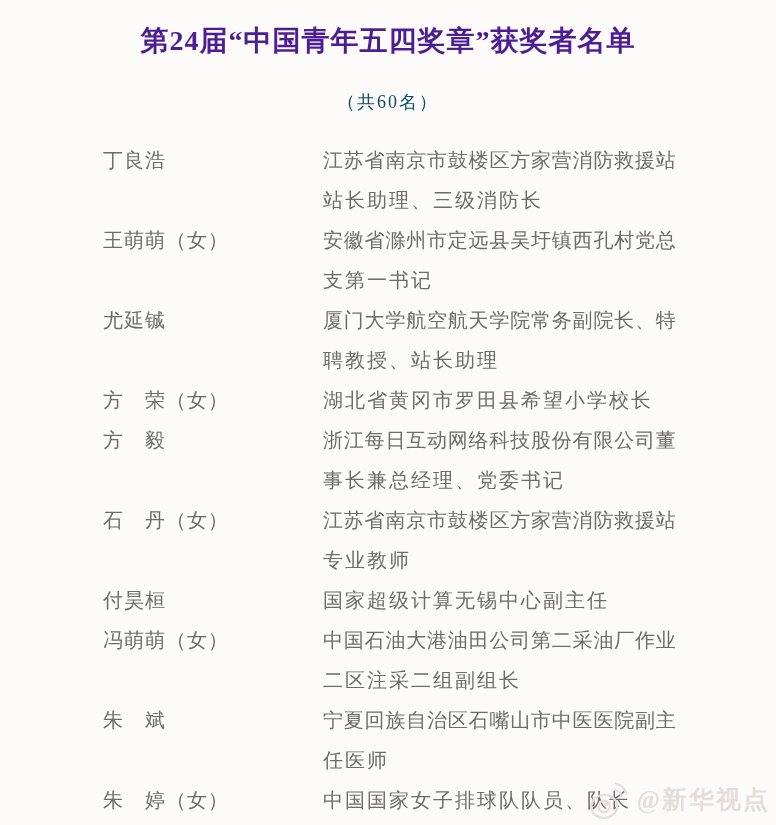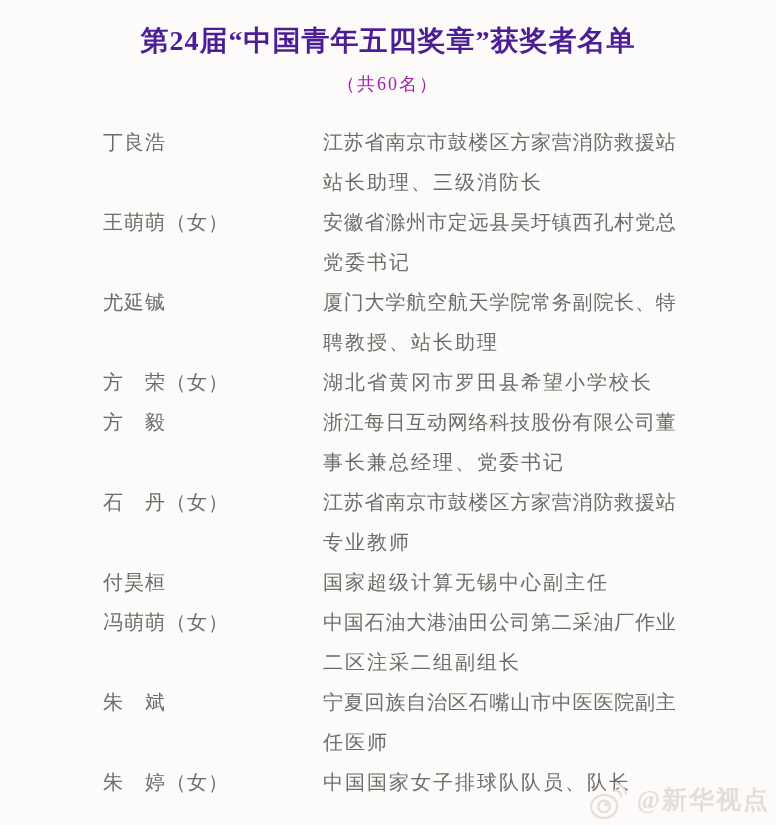--- a/index.html
+++ b/index.html
@@ -20,22 +20,22 @@
     font-size: 28px;
     font-weight: bold;
     letter-spacing: 1px;
     color: #4c1d95;
     line-height: 34px;
   }
   .subtitle {
     text-align: center;
     font-size: 18px;
     letter-spacing: 2px;
-    color: #a21caf;
-    margin-top: 14px;
+    color: #0c4a6e;
+    margin-top: 32px;
     line-height: 24px;
   }
   .list {
     margin-top: 26px;
   }
   .row {
     display: flex;
     align-items: flex-start;
     padding-left: 8px;
   }
@@ -93,21 +93,21 @@
     <div class="desc-col">
           <div class="desc-line justified">江苏省南京市鼓楼区方家营消防救援站</div>
           <div class="desc-line last">站长助理、三级消防长</div>
         </div>
   </div>
 
   <div class="row">
     <div class="name-col">王萌萌（女）</div>
     <div class="desc-col">
           <div class="desc-line justified">安徽省滁州市定远县吴圩镇西孔村党总</div>
-          <div class="desc-line last">党委书记</div>
+          <div class="desc-line last">支第一书记</div>
         </div>
   </div>
 
   <div class="row">
     <div class="name-col">尤延铖</div>
     <div class="desc-col">
           <div class="desc-line justified">厦门大学航空航天学院常务副院长、特</div>
           <div class="desc-line last">聘教授、站长助理</div>
         </div>
   </div>

